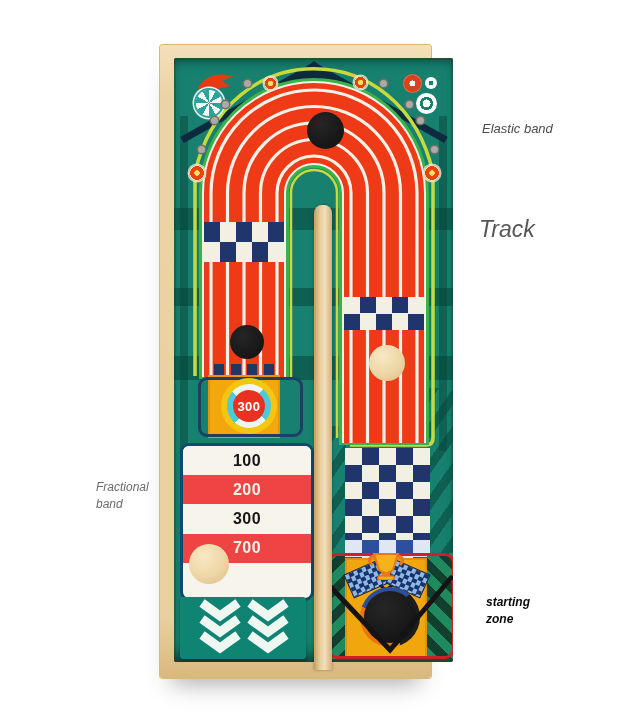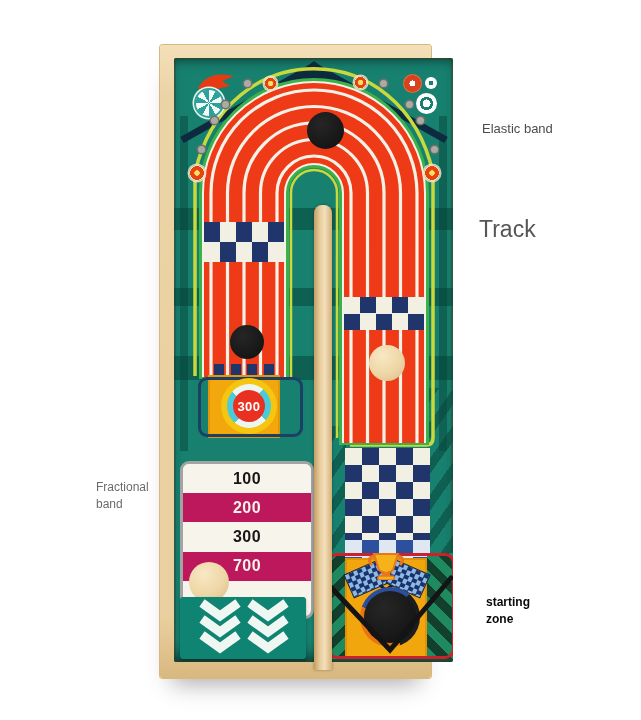--- a/index.html
+++ b/index.html
@@ -1,20 +1,20 @@
 <!DOCTYPE html>
 <html><head>
 <meta charset="utf-8">
 <style>
   html,body{margin:0;padding:0;background:#fff;}
   #stage{position:relative;width:641px;height:720px;background:#ffffff;overflow:hidden;
          font-family:"Liberation Sans",sans-serif;}
 
   
-  .lbl{position:absolute;color:#4c4c4c;}
+  .lbl{position:absolute;color:#4c4c4c;font-style:italic;}
   .lbl-sm{font-size:13px;}
   .lbl-lg{font-size:23px;color:#565656;}
   .lbl-bold{font-weight:bold;color:#0a0a0a;font-size:12px;line-height:17px;}
   .lbl-gray{color:#6b6b6b;font-size:12px;line-height:17px;}
 
   
   #board{position:absolute;left:160px;top:45px;width:271px;height:633px;border-radius:3px;
          background:linear-gradient(180deg,#f3e0b9 0%,#ecd3a5 8%,#ead0a0 90%,#d9b87e 100%);
          box-shadow:0 0 0 1px #d9b87e, 0 18px 22px -12px rgba(70,70,70,.45);text-align:center;}
   #inner{position:absolute;left:14px;top:13px;width:279px;height:604px;overflow:hidden;
@@ -40,25 +40,25 @@
   
   #dfz-outline{border:3px solid #1c3f66;border-radius:9px;}
   #dfz-yellow{background:#f2a70c;box-shadow:inset 0 0 0 2px rgba(216,138,7,.6);}
   #target-outer{border-radius:50%;background:#f5c50f;}
   #target-quarters{border-radius:50%;
      background:conic-gradient(from 40deg,#49cbdc 0 90deg,#eef6f2 0 180deg,#49cbdc 0 270deg,#eef6f2 0 360deg);}
   #target-red{border-radius:50%;background:#e93122;color:#fff;font-weight:bold;font-size:13px;
      display:flex;align-items:center;justify-content:center;letter-spacing:.5px;}
 
   
-  #fraction-zone{border:3px solid #a3a3a3;border-radius:9px;overflow:hidden;background:#f7f4ec;margin-top:18px;}
+  #fraction-zone{border:3px solid #0c4a6e;border-radius:9px;overflow:hidden;background:#f7f4ec;}
   .frow{width:100%;height:29.2px;display:flex;align-items:center;justify-content:center;
         font-weight:bold;font-size:16px;letter-spacing:.5px;}
   .frow.white{background:#f7f4ec;color:#161616;}
-  .frow.black{background:#be185d;color:#f5f2ea;}
+  .frow.black{background:#ef4444;color:#f5f2ea;}
 
   
   #chevron-zone{background:#0f8472;border-radius:3px;box-shadow:0 2px 3px rgba(0,0,0,.3);}
 
   
   .sz-diag-l{background:repeating-linear-gradient(135deg,#1f8a60 0 9px,#123f2e 9px 18px);}
   .sz-diag-r{background:repeating-linear-gradient(45deg,#1f8a60 0 9px,#123f2e 9px 18px);}
   #sz-outline{border:3px solid #cc2128;border-radius:10px;}
   #sz-yellow{background:#f2a60e;box-shadow:inset 0 0 0 2px rgba(213,130,5,.55);}
   .flag{width:36px;height:24px;background:repeating-conic-gradient(#16336e 0 25%,#8fb8e2 0 50%);

